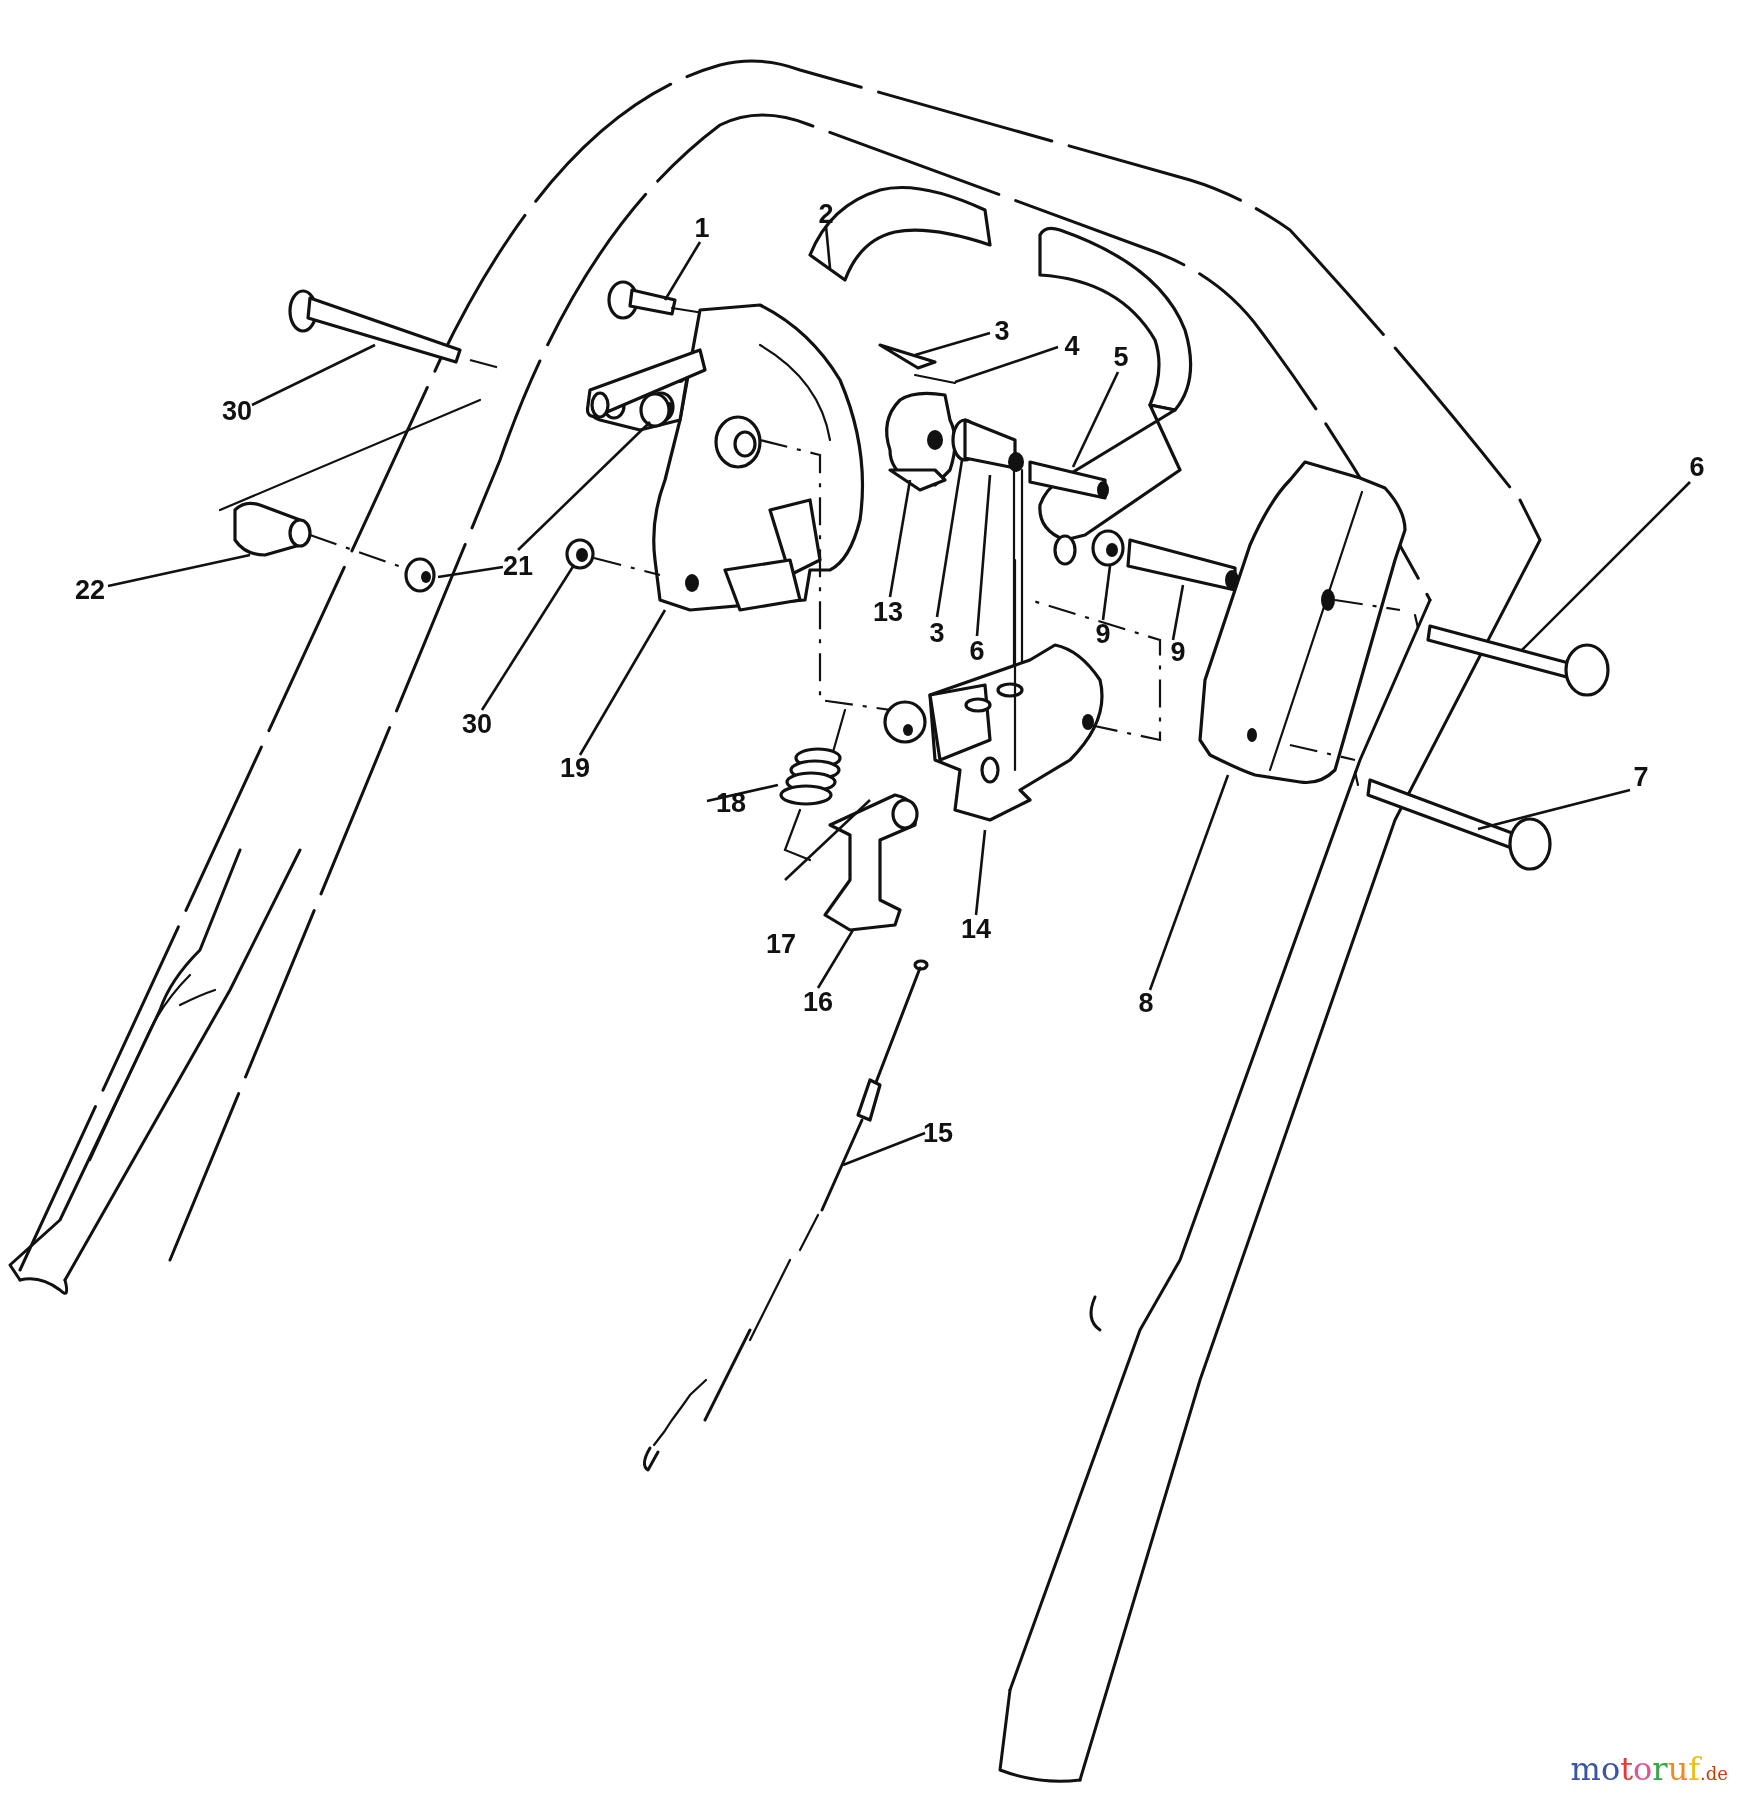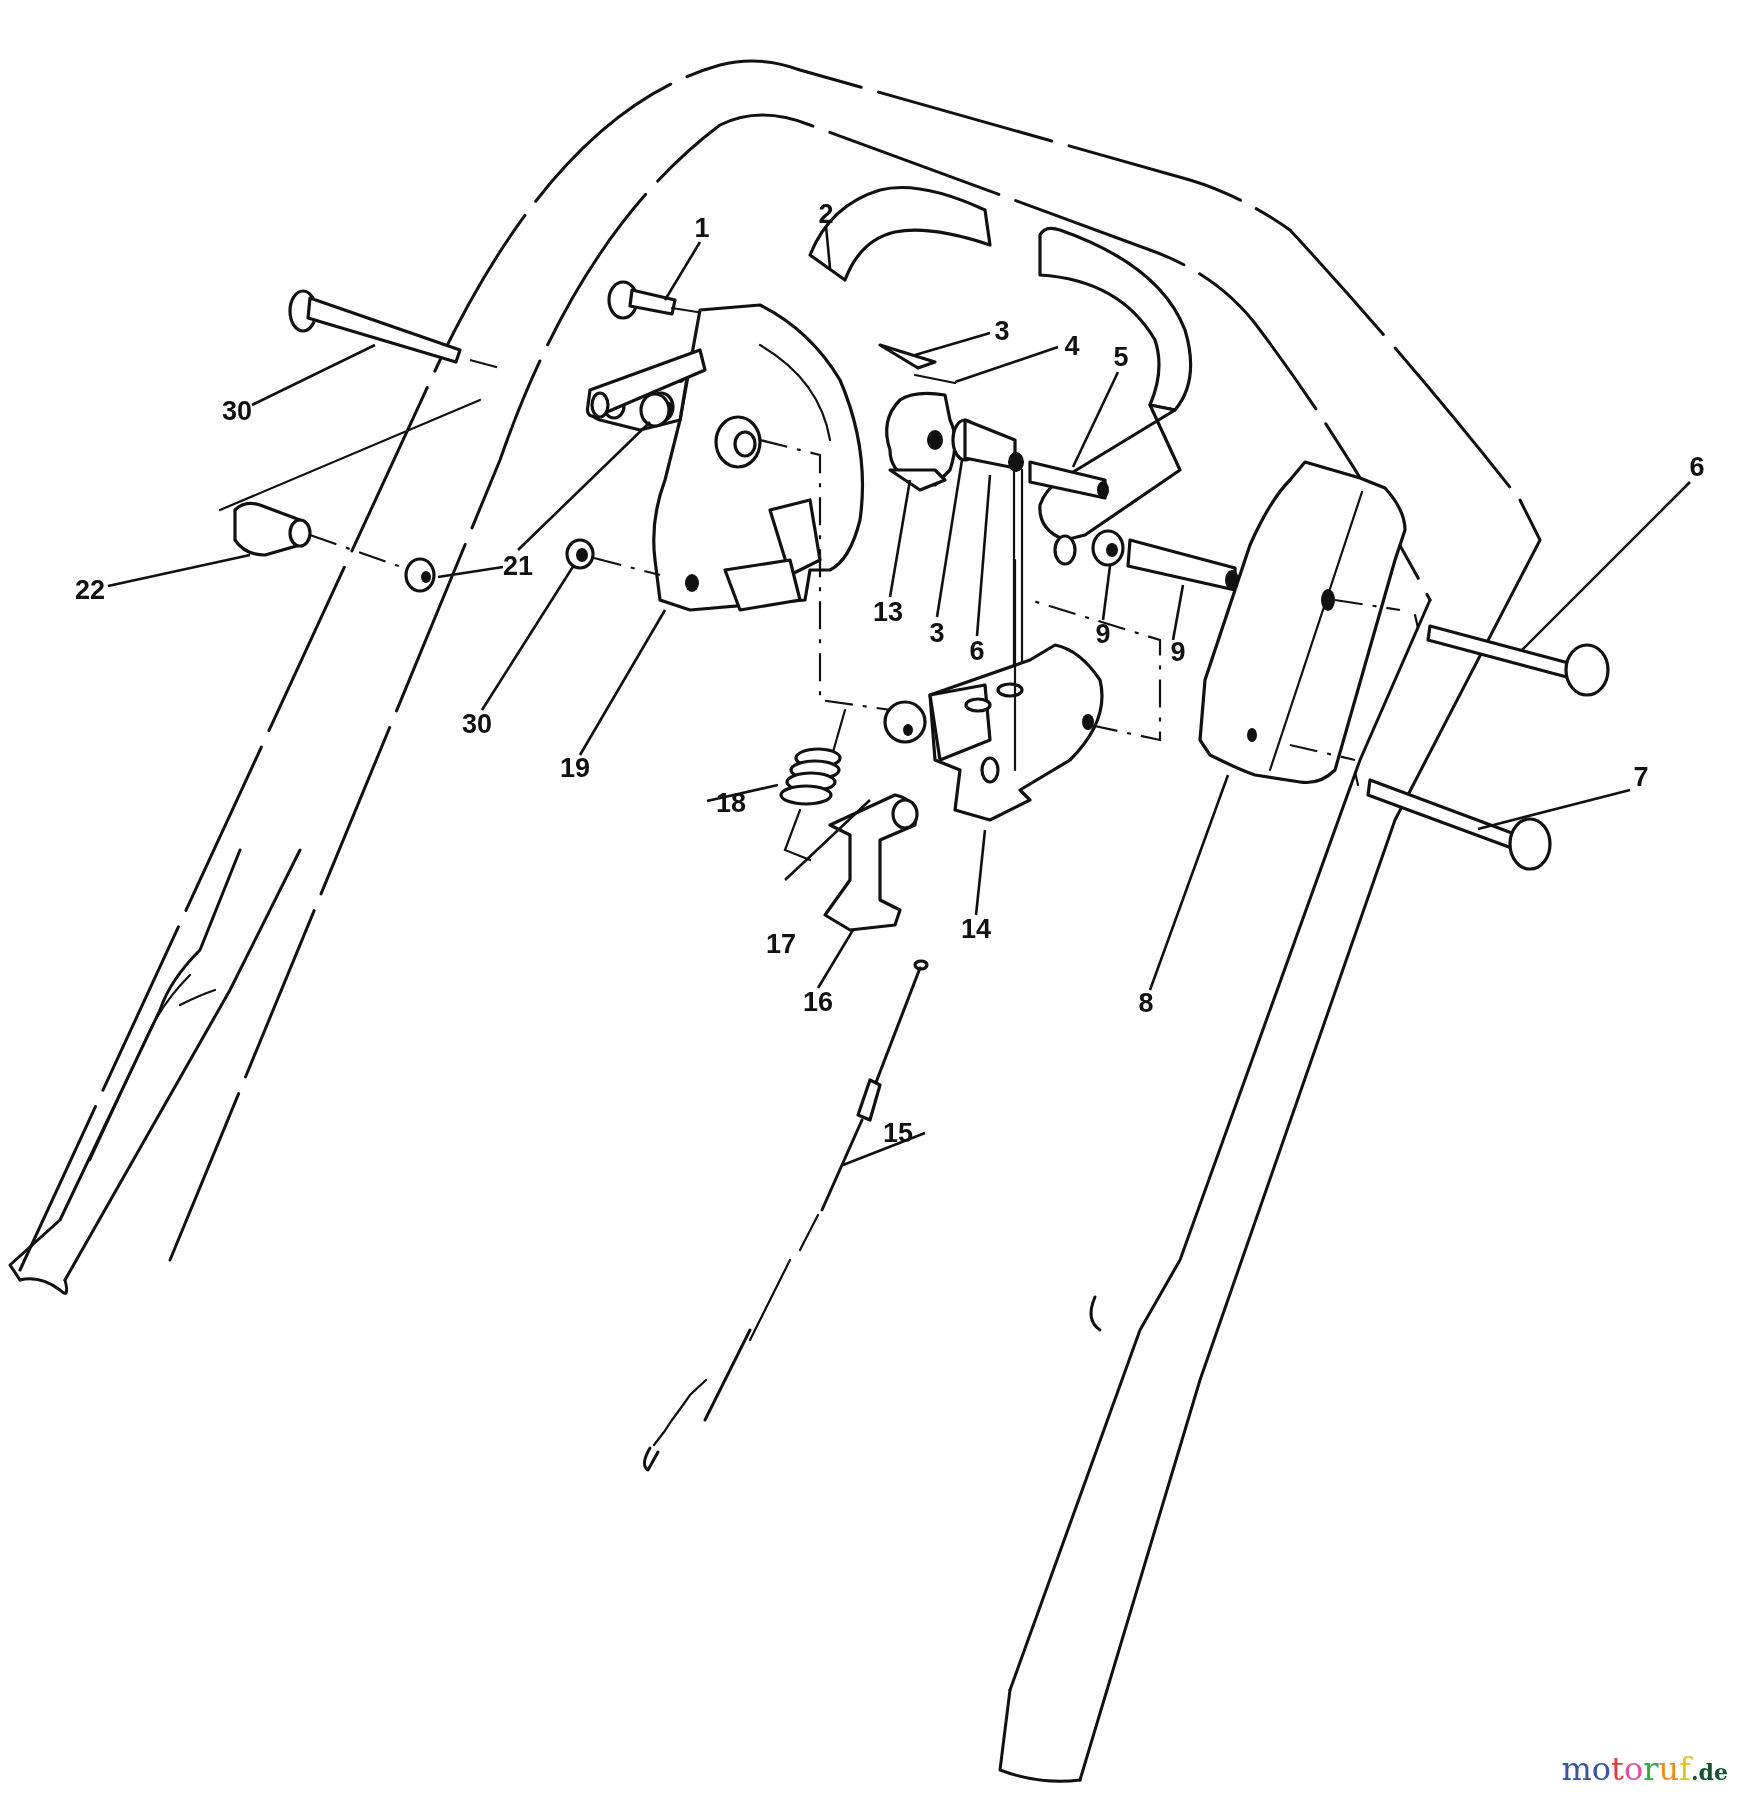--- a/index.html
+++ b/index.html
@@ -10,21 +10,21 @@
     .thin { fill: none; stroke: #111; stroke-width: 2.2; stroke-linecap: round; }
     .dash { fill: none; stroke: #111; stroke-width: 2.2; stroke-dasharray: 28 10 4 10; }
     .frame { fill: none; stroke: #111; stroke-width: 3; stroke-dasharray: 180 18; stroke-linecap: round; }
     .part { fill: #fff; stroke: #111; stroke-width: 3.2; stroke-linejoin: round; }
     .dark { fill: #111; }
     .leader { fill: none; stroke: #111; stroke-width: 2.6; }
     .label { position: absolute; font-family: "Liberation Sans", sans-serif; font-weight: bold;
              font-size: 27px; color: #111; line-height: 1; transform: translate(-50%, -50%); white-space: nowrap; }
     #watermark { position: absolute; right: 10px; bottom: 12px; font-family: "DejaVu Serif", serif;
                  font-size: 32px; letter-spacing: 0px; }
-    #watermark .de { font-size: 22px; color: #14532d; font-weight: bold; }
+    #watermark .de { font-size: 18px; color: #c2410c; }
   </style>
 </head>
 <body>
 
 <svg id="diagram" viewBox="0 0 1738 1800" xmlns="http://www.w3.org/2000/svg">
 
   <g>
 
     <path class="frame" d="M 20 1270 L 440 360 Q 560 110 720 65 Q 760 55 800 70 L 1190 180 Q 1240 195 1290 230 Q 1410 360 1520 500"></path>
 
@@ -230,21 +230,21 @@
   <span class="label" style="left:1121px;top:357px">5</span>
   <span class="label" style="left:1697px;top:467px">6</span>
   <span class="label" style="left:1641px;top:777px">7</span>
   <span class="label" style="left:1146px;top:1003px">8</span>
   <span class="label" style="left:1178px;top:652px">9</span>
   <span class="label" style="left:1103px;top:634px">9</span>
   <span class="label" style="left:977px;top:651px">6</span>
   <span class="label" style="left:937px;top:633px">3</span>
   <span class="label" style="left:888px;top:612px">13</span>
   <span class="label" style="left:976px;top:929px">14</span>
-  <span class="label" style="left:898px;top:1133px">15</span>
+  <span class="label" style="left:938px;top:1133px">15</span>
   <span class="label" style="left:818px;top:1002px">16</span>
   <span class="label" style="left:781px;top:944px">17</span>
   <span class="label" style="left:731px;top:803px">18</span>
   <span class="label" style="left:575px;top:768px">19</span>
   <span class="label" style="left:477px;top:724px">30</span>
   <span class="label" style="left:518px;top:566px">21</span>
   <span class="label" style="left:90px;top:590px">22</span>
   <span class="label" style="left:237px;top:411px">30</span>
 </div>
 

